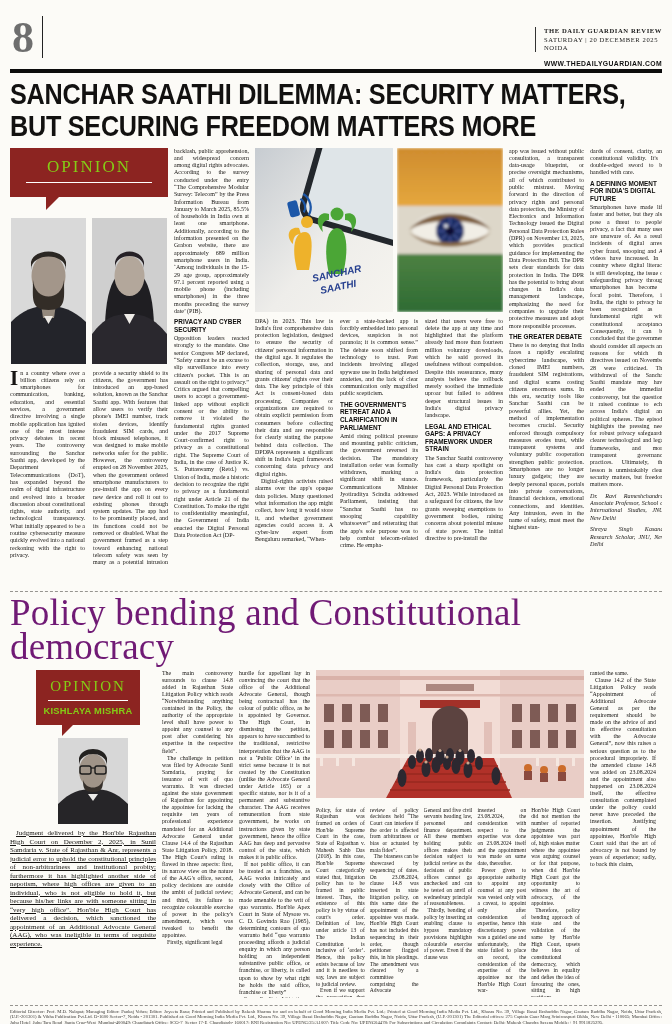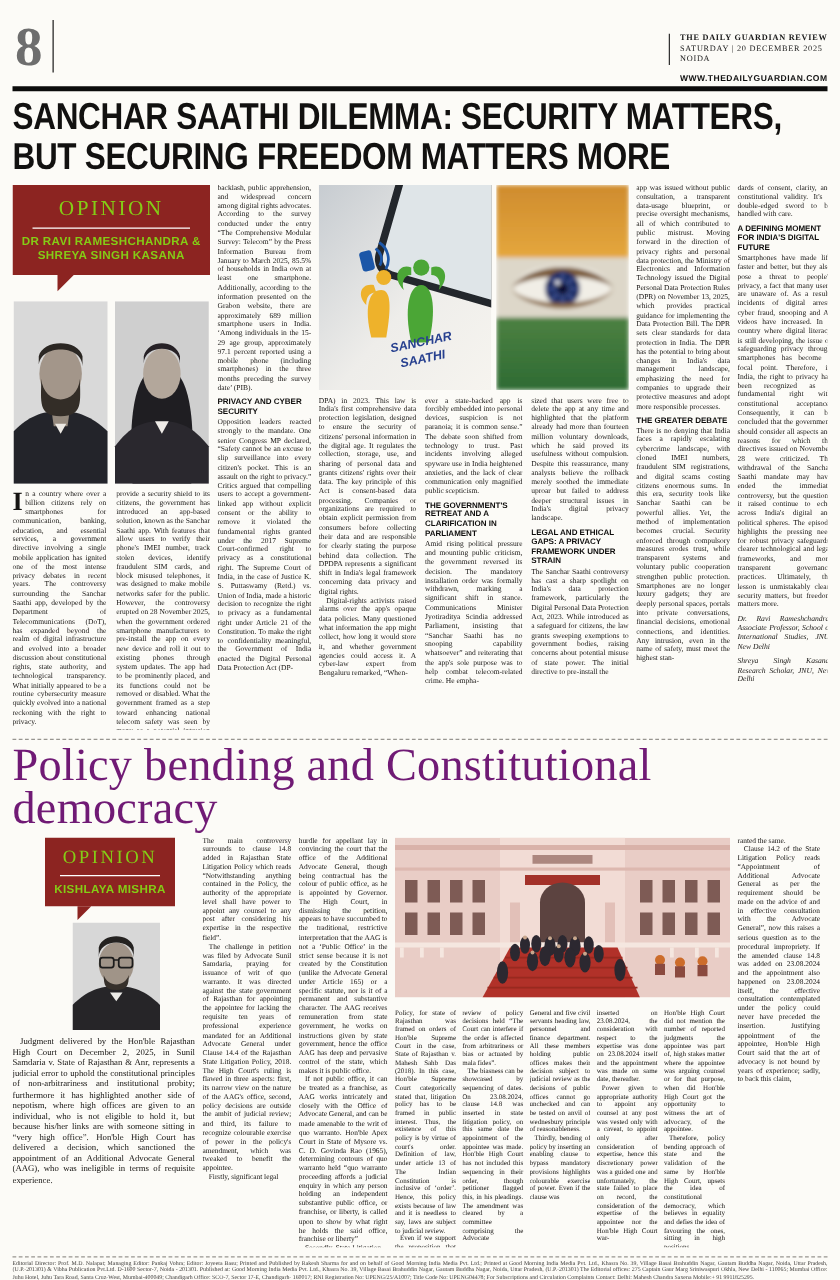--- a/index.html
+++ b/index.html
@@ -48,21 +48,21 @@
   
   .sep{border-top:1px dashed #979590;margin:7px 0 4px;}
   .headline2{font-size:37px;line-height:34px;color:#701a75;letter-spacing:.2px;}
   
   .a2-body{display:flex;gap:6px;height:328px;margin-top:6px;overflow:hidden;}
   .a2-left{width:146px;flex:none;}
   .a2-left .obox{width:104px;margin-left:26px;padding:8px 5px;}
   .a2-left .olabel{font-size:15px;}
   .a2-left .otail{margin-left:52px;border-top-width:11px;border-right-width:11px;}
   .a2-portrait{display:block;margin:2px 0 5px 48px;}
-  .a2-intro p{font-size:7px;line-height:8.5px;text-align:justify;}
+  .a2-intro p{font-size:7px;line-height:8.5px;text-align:justify;text-decoration:underline;}
   .a2-col{width:71px;flex:none;}
   .a2-col p, .a2-colr p{font-size:5.9px;line-height:7.1px;text-align:justify;text-indent:5px;}
   .a2-col p.ni, .a2-colr p.ni{text-indent:0;}
   .a2-center{width:268px;flex:none;}
   .a2-centercols{display:flex;gap:5px;margin-top:5px;height:190px;}
   .a2-centercols .bcol{width:48.8px;}
   .a2-centercols p{font-size:5.6px;line-height:6.7px;text-align:justify;text-indent:4px;}
   .a2-centercols p.ni{text-indent:0;}
   .a2-colr{width:66px;flex:none;overflow:hidden;}
   .footer{border-top:1px dashed #979590;margin-top:7px;padding-top:3px;height:26px;overflow:hidden;}
@@ -88,21 +88,20 @@
   <div class="h1-wrap">
       <div class="headline1">SANCHAR SAATHI DILEMMA: SECURITY MATTERS, BUT SECURING FREEDOM MATTERS MORE</div>
     </div>
 
   <div class="a1-body">
 
     <div class="a1-left">
       <div class="obox">
         <div class="olabel">OPINION</div>
         <div class="oline"></div>
-        <div class="oauthors">DR RAVI RAMESHCHANDRA &amp; SHREYA SINGH KASANA</div>
       </div>
       <div class="otail"></div>
       <div class="a1-photos">
         <svg viewBox="0 0 75 146">
           <rect width="75" height="146" fill="#d9d9d9"></rect>
           <rect width="75" height="146" fill="url(#)" opacity="0"></rect>
           <path d="M0,146 L75,146 L75,104 C62,92 52,88 37,88 C22,88 12,92 0,104 Z" fill="#23242a"></path>
           <path d="M30,86 l15,0 l-2,14 l-11,0 Z" fill="#94897d"></path>
           <ellipse cx="37.5" cy="58" rx="17" ry="22" fill="#a3968a"></ellipse>
           <path d="M20,52 C20,34 55,34 55,52 L55,44 C52,30 23,30 20,44 Z" fill="#2b2723"></path>

